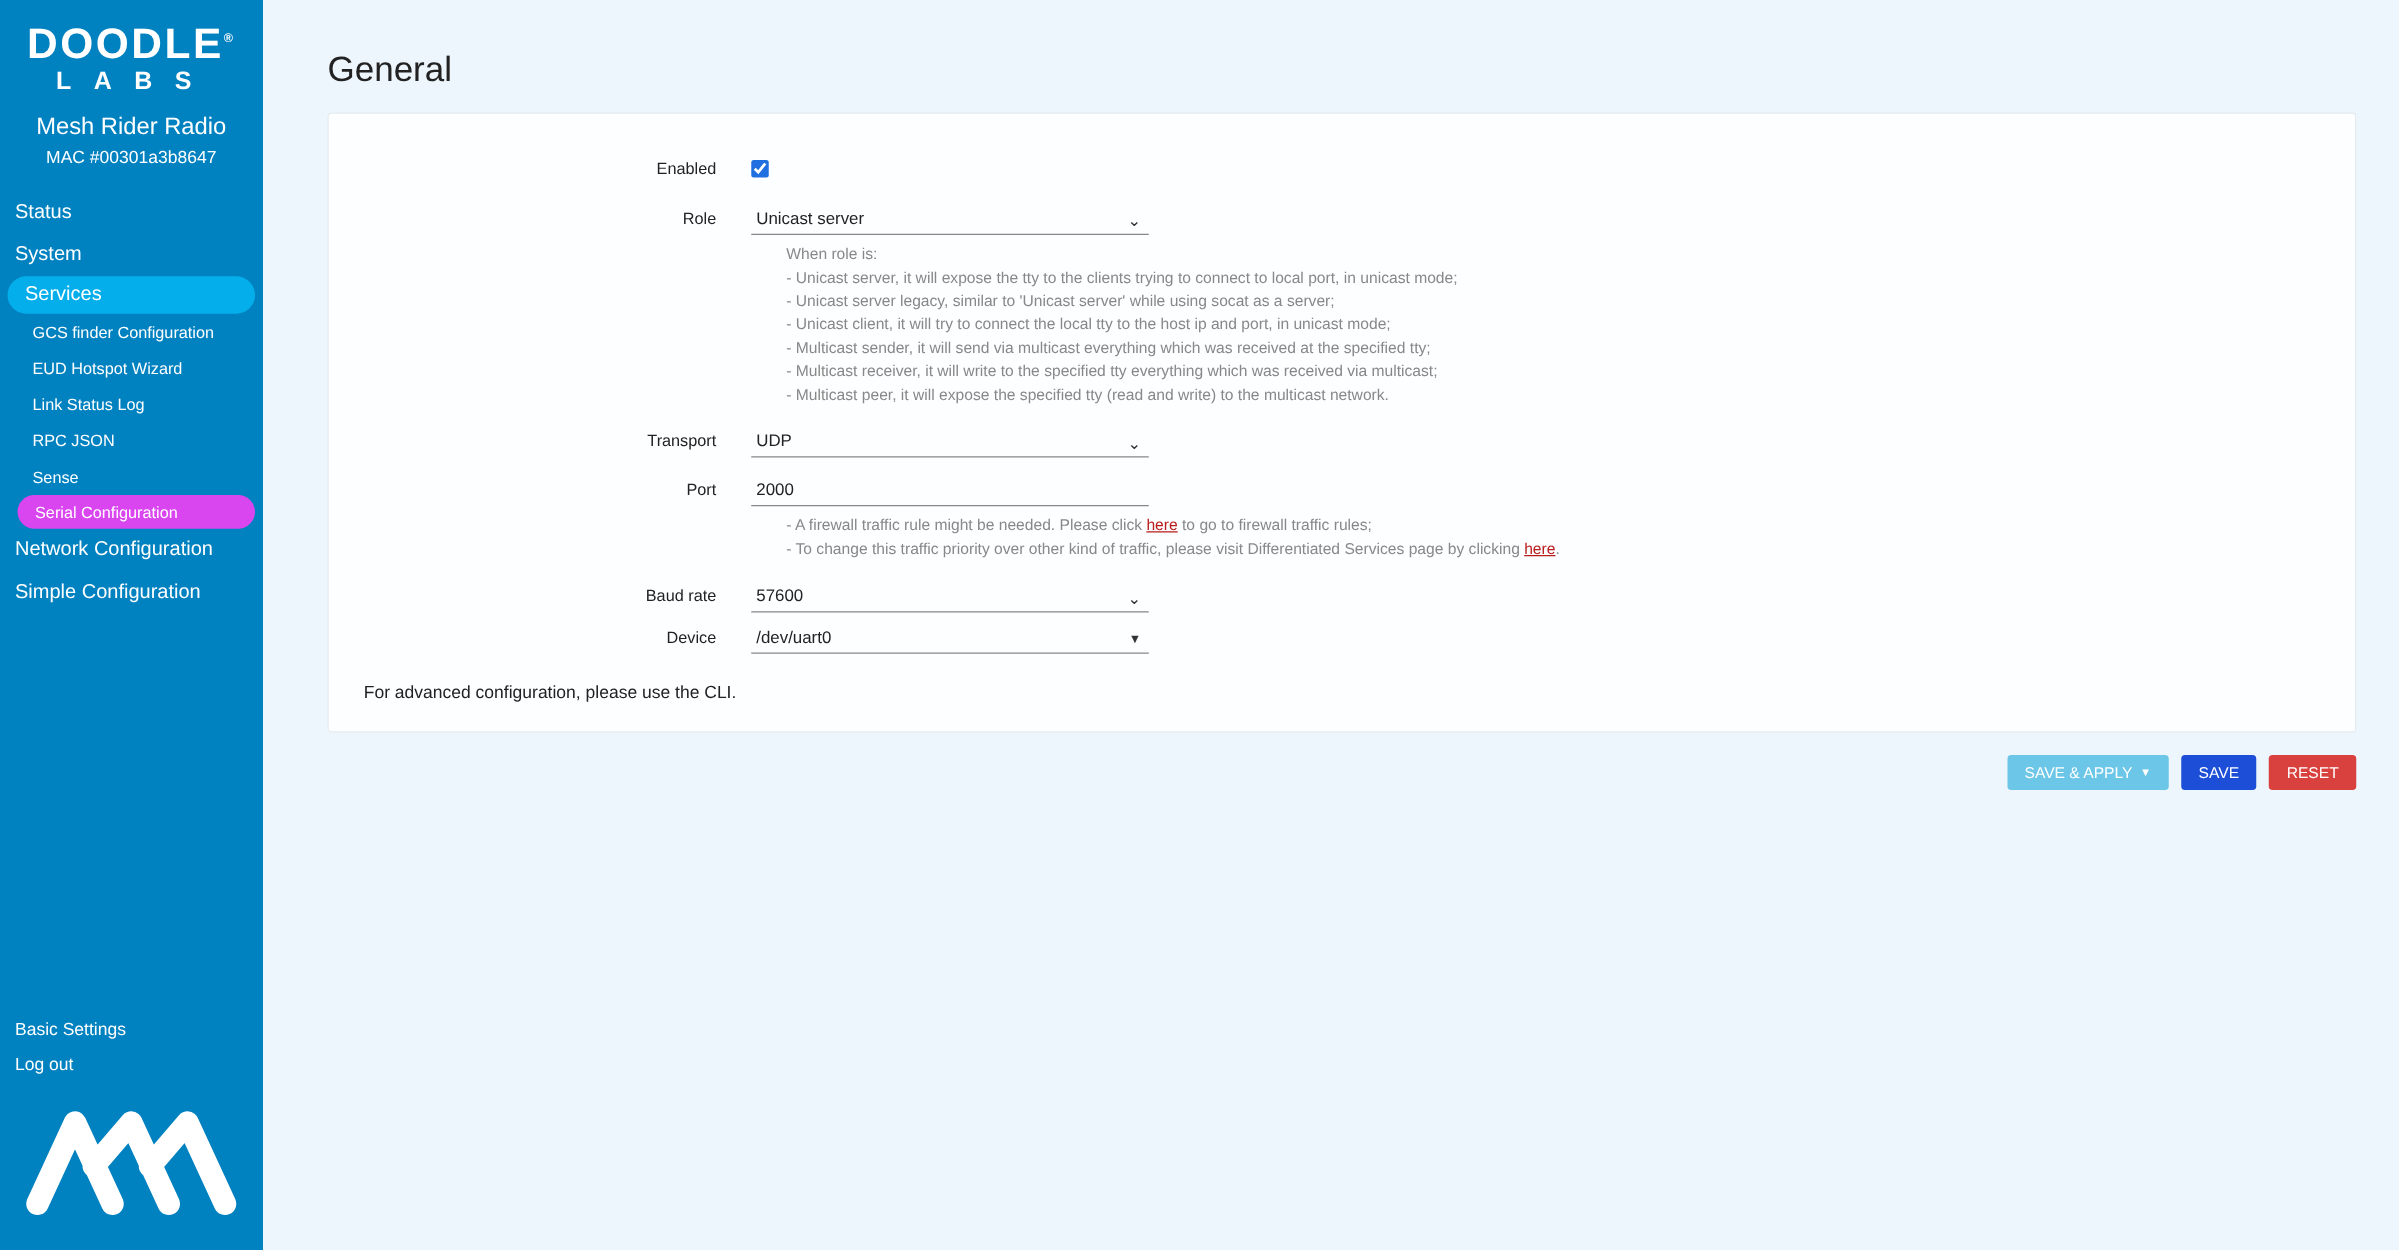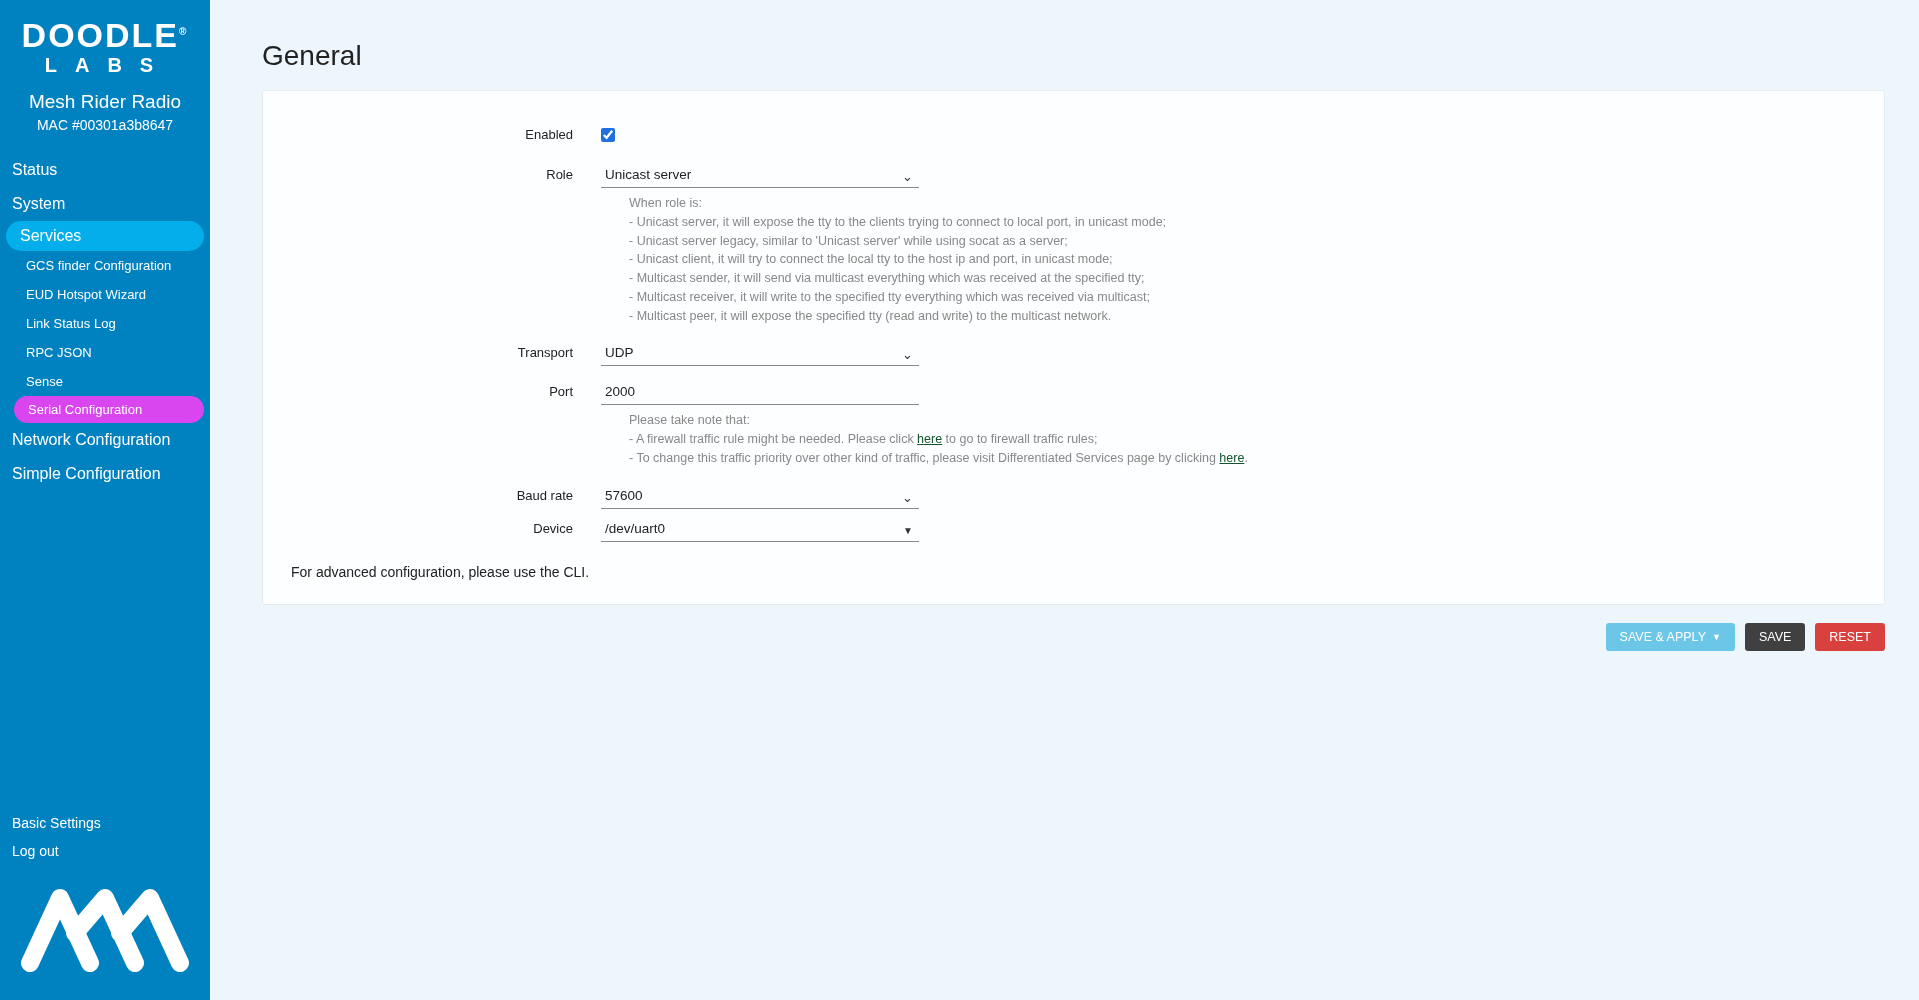--- a/index.html
+++ b/index.html
@@ -23,39 +23,39 @@
 
 .main { margin-left: 228px; padding: 40px 34px; flex: 1; }
 .page-title { font-size: 28px; font-weight: 500; color: #222; margin-bottom: 18px; }
 
 .panel { background: #fdfeff; border: 1px solid #e5ecf0; border-radius: 3px; padding: 30px 28px 24px; }
 
 .form-row { display: flex; align-items: flex-start; margin-bottom: 6px; }
 .form-label { width: 310px; text-align: right; padding-right: 28px; padding-top: 6px; font-size: 13px; color: #222; }
 .form-field { width: 318px; position: relative; }
 .form-help { margin-left: 338px; width: 700px; font-size: 12.5px; color: #888; line-height: 1.5; margin-bottom: 14px; }
-.form-help a { color: #14532d; text-decoration: underline; }
+.form-help a { color: #b91c1c; text-decoration: underline; }
 
 .checkbox { width: 14px; height: 14px; accent-color: #1f6fe0; margin-top: 7px; }
 
 .select-box, .text-input {
   width: 100%; border: none; border-bottom: 1px solid #888; background: transparent;
   padding: 6px 4px 5px; font-size: 13.5px; color: #222; outline: none;
 }
 .select-wrap { position: relative; }
 .select-wrap .chev { position: absolute; right: 6px; top: 8px; pointer-events: none; font-size: 13px; color: #333; }
 .select-wrap .tri { position: absolute; right: 6px; top: 10px; pointer-events: none; font-size: 10px; color: #333; }
 
 .note-cli { margin-top: 22px; font-size: 14px; color: #222; }
 
 .actions { display: flex; justify-content: flex-end; gap: 10px; margin-top: 18px; }
 .btn { border: none; padding: 7px 14px; font-size: 12.5px; border-radius: 3px; color: #fff; cursor: pointer; font-weight: 500; }
 .btn-apply { background: #6bc6e7; display: flex; align-items: center; gap: 6px; }
 .btn-apply .caret { font-size: 9px; }
-.btn-save { background: #404040; }
+.btn-save { background: #1d4ed8; }
 .btn-reset { background: #d9413e; }
 
 .reg { font-size: 10px; vertical-align: super; }
 </style>
 </head>
 <body>
 
 <div class="sidebar">
   <div class="sidebar-header">
     <div class="brand-logo">
@@ -134,21 +134,20 @@
 
     <div style="height:6px"></div>
 
     <div class="form-row">
       <div class="form-label">Port</div>
       <div class="form-field">
         <input type="text" class="text-input" value="2000" style="">
       </div>
     </div>
     <div class="form-help">
-      <div>Please take note that:</div>
       <div>
         <span>- A firewall traffic rule might be needed. Please click </span><a href="#">here</a><span> to go to firewall traffic rules;</span>
       </div>
       <div>
         <span>- To change this traffic priority over other kind of traffic, please visit Differentiated Services page by clicking </span><a href="#">here</a><span>.</span>
       </div>
     </div>
 
     <div class="form-row">
       <div class="form-label">Baud rate</div>

